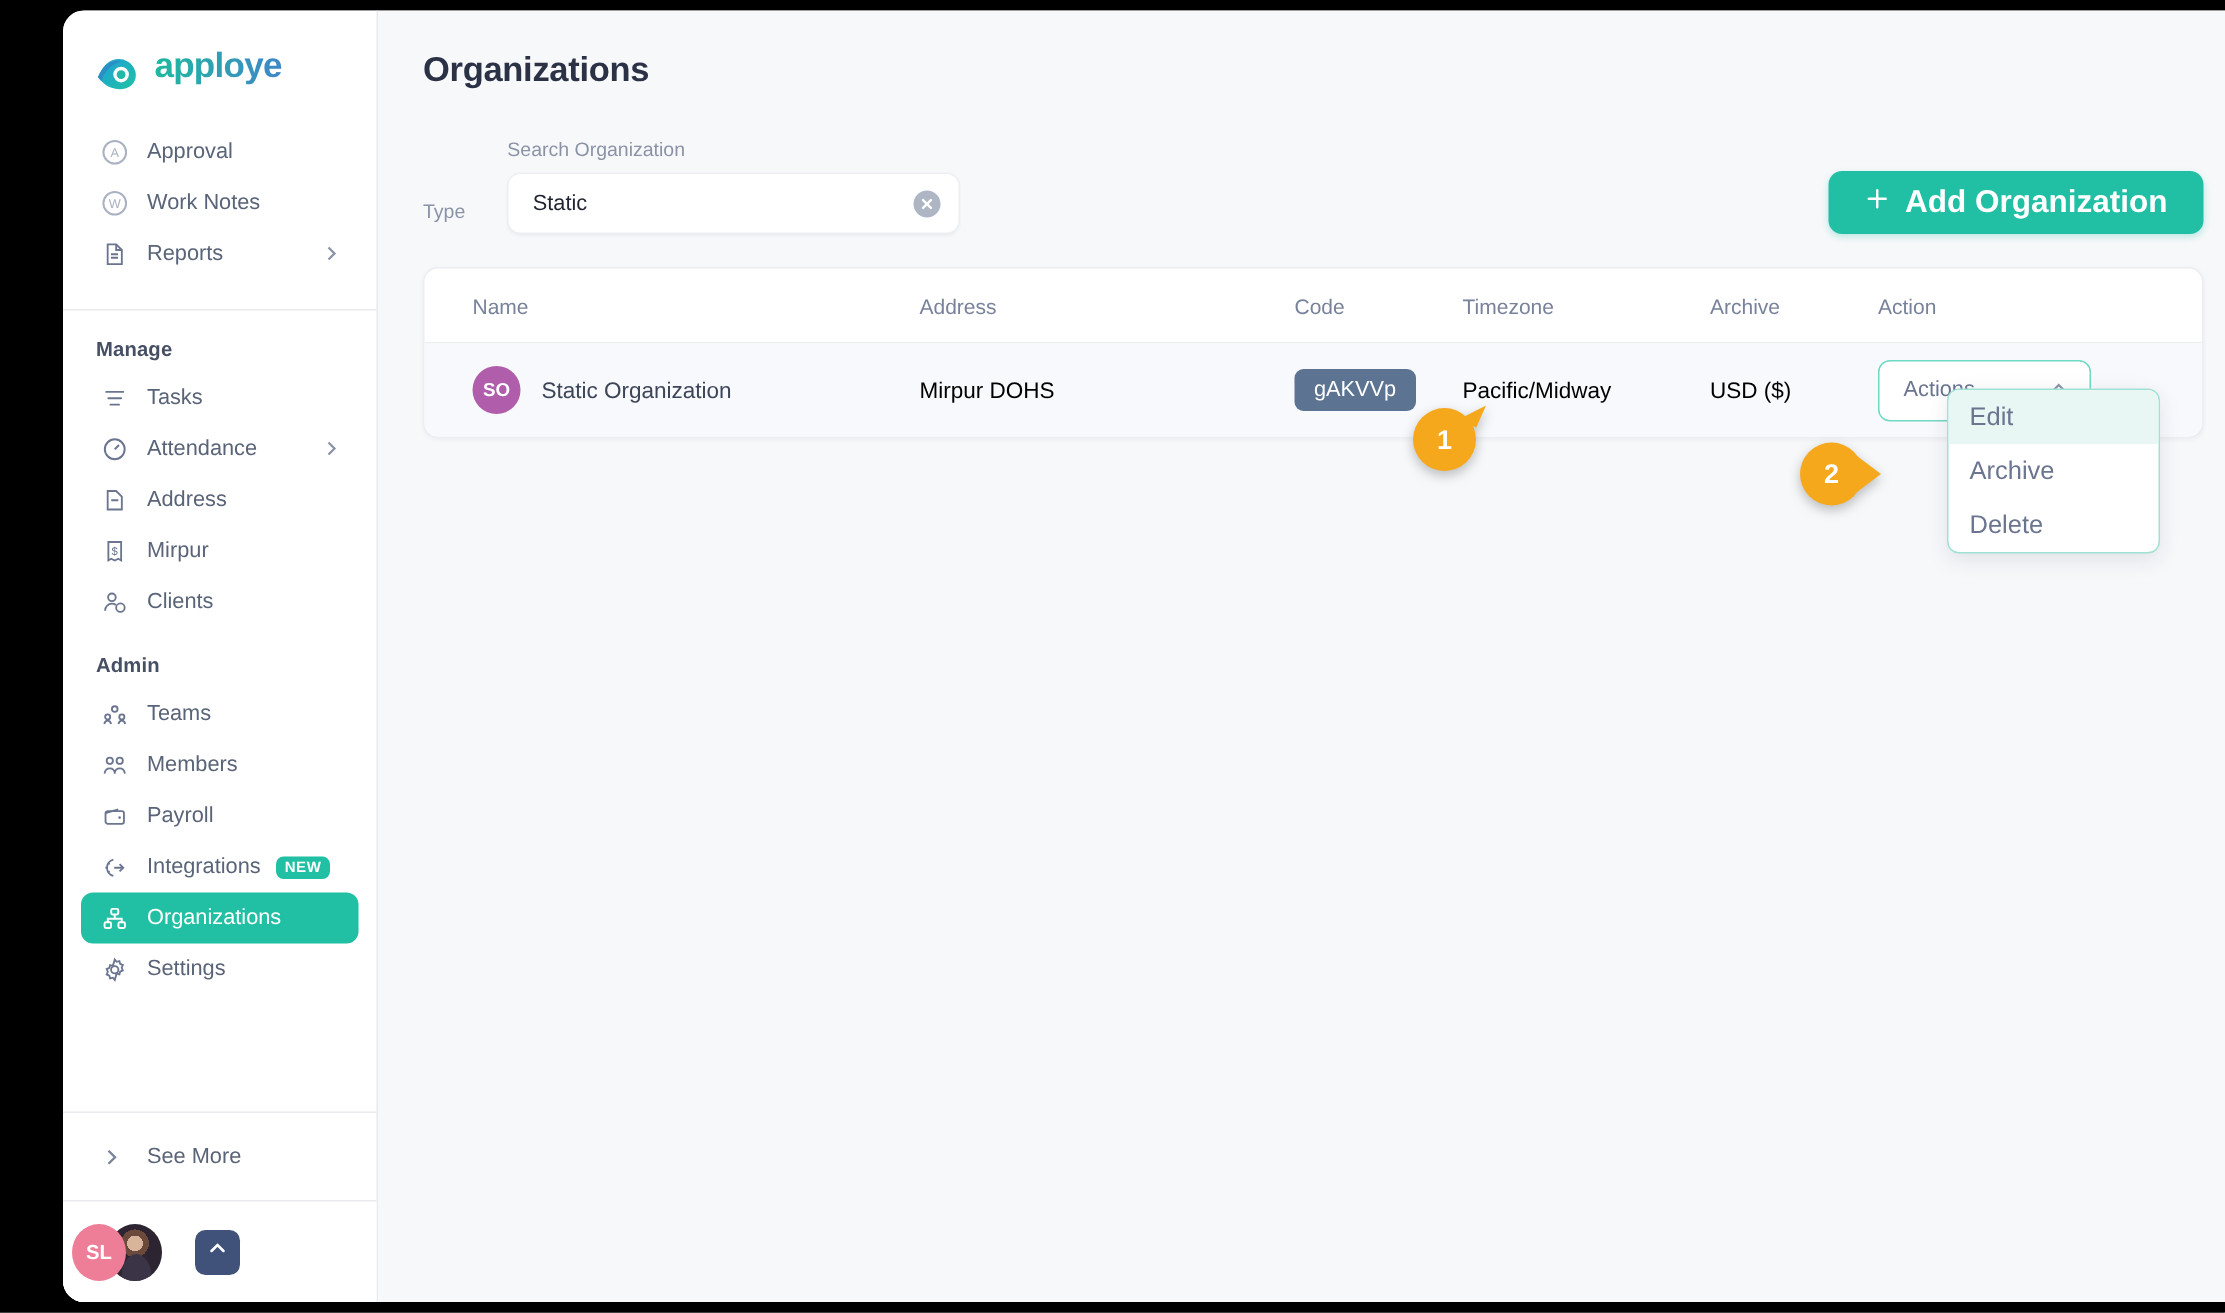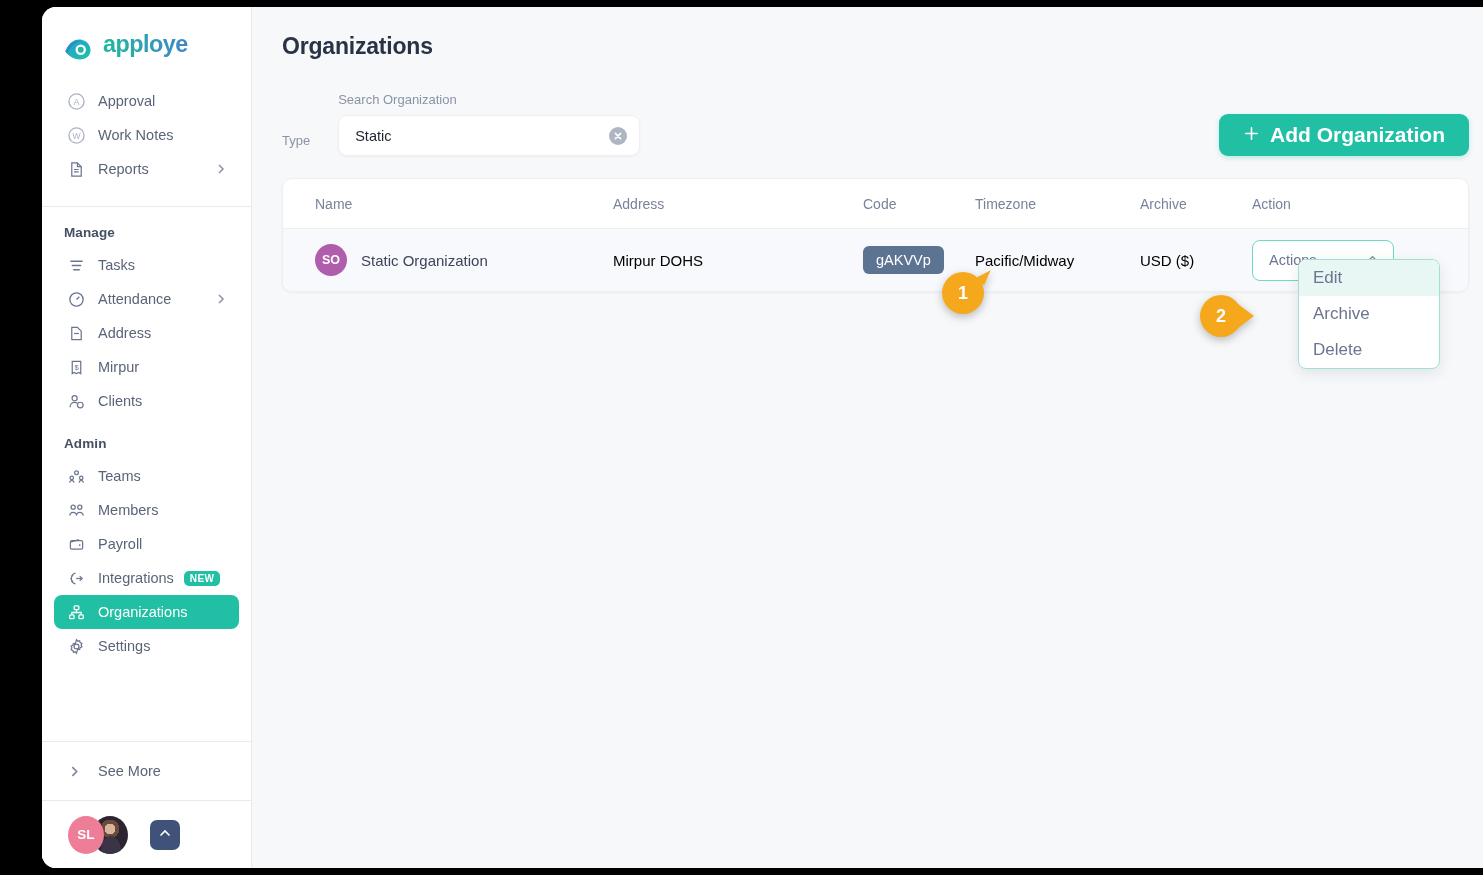--- a/index.html
+++ b/index.html
@@ -57,21 +57,21 @@
   }
   .badge-new {
     margin-left: 10px; background: #21c0a4; color: #fff;
     font-size: 10px; font-weight: 700; letter-spacing: .4px;
     border-radius: 5px; padding: 3px 6px 2px 6px; line-height: 1;
   }
   .spacer { flex: 1 1 auto; }
   .see-more-wrap { border-top: 1px solid #e9eaee; padding: 12px 0 12px 0; }
   .sidebar-foot {
     border-top: 1px solid #e9eaee;
-    height: 68px; display: flex; align-items: center; padding-left: 26px; gap: 0;
+    height: 68px; display: flex; align-items: center; padding-left: 6px; gap: 0;
     background: #ffffff;
   }
   .avatar-stack { display: flex; align-items: center; position: relative; width: 72px; }
   .av {
     width: 38px; height: 38px; border-radius: 50%;
     display: flex; align-items: center; justify-content: center;
     color: #fff; font-size: 13.5px; font-weight: 600;
   }
   .av-initials { background: #ee7d98; position: relative; z-index: 2; }
   .av-photo {

